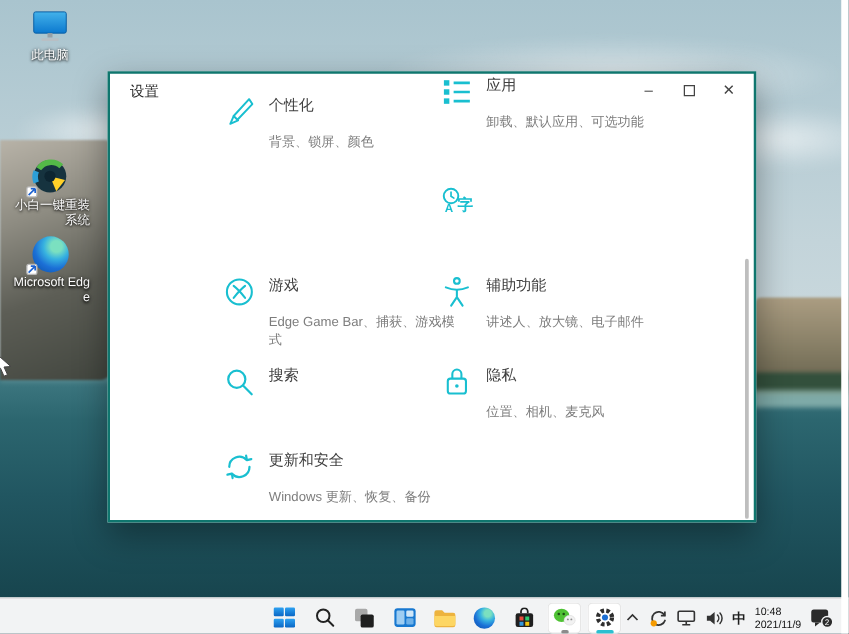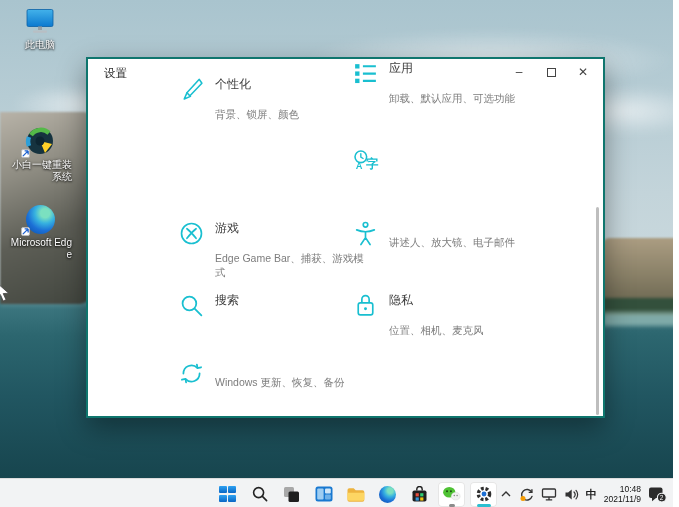--- a/index.html
+++ b/index.html
@@ -41,21 +41,21 @@
   .taskbar{position:absolute;left:0;right:0;bottom:0;height:29px;background:#f2f3f4;border-top:1px solid #dcdcdc;z-index:50;}
   .tb-center{position:absolute;left:214px;top:1px;height:28px;display:flex;align-items:center;gap:5px;}
   .tb-btn{width:27px;height:25px;display:flex;align-items:center;justify-content:center;border-radius:4px;position:relative;}
   .tb-btn.running{background:#fff;box-shadow:0 0 0 1px #e6e6e6 inset;}
   .run-bar{position:absolute;bottom:0;height:2.5px;border-radius:2px;}
   .start-grid{display:grid;grid-template-columns:7.5px 7.5px;grid-template-rows:7.5px 7.5px;gap:1.5px;}
   .start-grid span{background:linear-gradient(180deg,#2ea2f2,#0a66c4);border-radius:1px;}
   .edge-ball{width:17px;height:17px;border-radius:50%;background:radial-gradient(circle at 66% 28%,#7be0c0 0 16%,#37b2e0 36%,#1b6fd6 62%,#0b4ea2 100%);}
   .tb-tray{position:absolute;right:12px;top:1px;height:28px;display:flex;align-items:center;gap:7px;}
   .ime{font-size:11px;font-weight:bold;color:#1d1d1d;}
-  .clock{font-size:8.5px;line-height:10px;color:#111;text-align:right;}
+  .clock{font-size:8.5px;line-height:10px;color:#111;text-align:left;}
 
   
   .cursor{position:absolute;left:-5px;top:281px;z-index:70;}
 </style>
 </head>
 <body>
 
 <div id="stage">
 
   <div class="sky"></div>
@@ -99,21 +99,21 @@
       </svg>
       <span class="sc-arrow">
         <svg width="7" height="7" viewBox="0 0 8 8">
             <path d="M1 7 L7 1 M7 1 H3 M7 1 V5" stroke="#1e62d0" stroke-width="1.5" fill="none"></path>
           </svg>
       </span>
     </div>
     <div class="lbl">小白一键重装系统</div>
   </div>
 
-  <div class="dicon" style="top:204px">
+  <div class="dicon" style="top:188px">
     <div class="art">
       <div class="edge-ball" style="width:29px;height:29px"></div>
       <span class="sc-arrow">
         <svg width="7" height="7" viewBox="0 0 8 8">
             <path d="M1 7 L7 1 M7 1 H3 M7 1 V5" stroke="#1e62d0" stroke-width="1.5" fill="none"></path>
           </svg>
       </span>
     </div>
     <div class="lbl">Microsoft Edge</div>
   </div>
@@ -185,20 +185,21 @@
 
     <div class="cat" style="left:262px;top:161px">
       <div class="cicon">
         <svg width="27" height="27" viewBox="0 0 26 26" fill="none" stroke="#19bfd0" stroke-width="1.6" stroke-linecap="round" stroke-linejoin="round">
           <circle cx="13" cy="4.6" r="2.2"></circle>
           <path d="M4.5 9.5 q8.5 3.6 17 0"></path>
           <path d="M13 11.5 v5.5 M13 17 l-4.4 6.6 M13 17 l4.4 6.6"></path>
         </svg>
       </div>
       <div class="ctext">
+        <div class="ctitle">辅助功能</div>
         <div class="cdesc">讲述人、放大镜、电子邮件</div>
       </div>
     </div>
 
     <div class="cat" style="left:88px;top:233px">
       <div class="cicon">
         <svg width="27" height="27" viewBox="0 0 26 26" fill="none" stroke="#19bfd0" stroke-width="1.7" stroke-linecap="round">
           <circle cx="11" cy="11" r="6.6"></circle>
           <path d="M16 16 L22.5 22.5"></path>
         </svg>
@@ -225,20 +226,21 @@
     <div class="cat" style="left:88px;top:301px">
       <div class="cicon">
         <svg width="27" height="27" viewBox="0 0 26 26" fill="none" stroke="#19bfd0" stroke-width="1.7" stroke-linecap="round" stroke-linejoin="round">
           <path d="M20.8 13 a7.8 7.8 0 0 1 -13.4 5.4"></path>
           <path d="M5.2 13 a7.8 7.8 0 0 1 13.4 -5.4"></path>
           <path d="M18.2 4.4 l0.6 3.4 3.4-0.8"></path>
           <path d="M7.8 21.6 l-0.6-3.4 -3.4 0.8"></path>
         </svg>
       </div>
       <div class="ctext">
+        <div class="ctitle">更新和安全</div>
         <div class="cdesc">Windows 更新、恢复、备份</div>
       </div>
     </div>
 
     <div class="vscroll"></div>
   </div>
 
   <div class="taskbar">
     <div class="tb-center">
       <div class="tb-btn">

